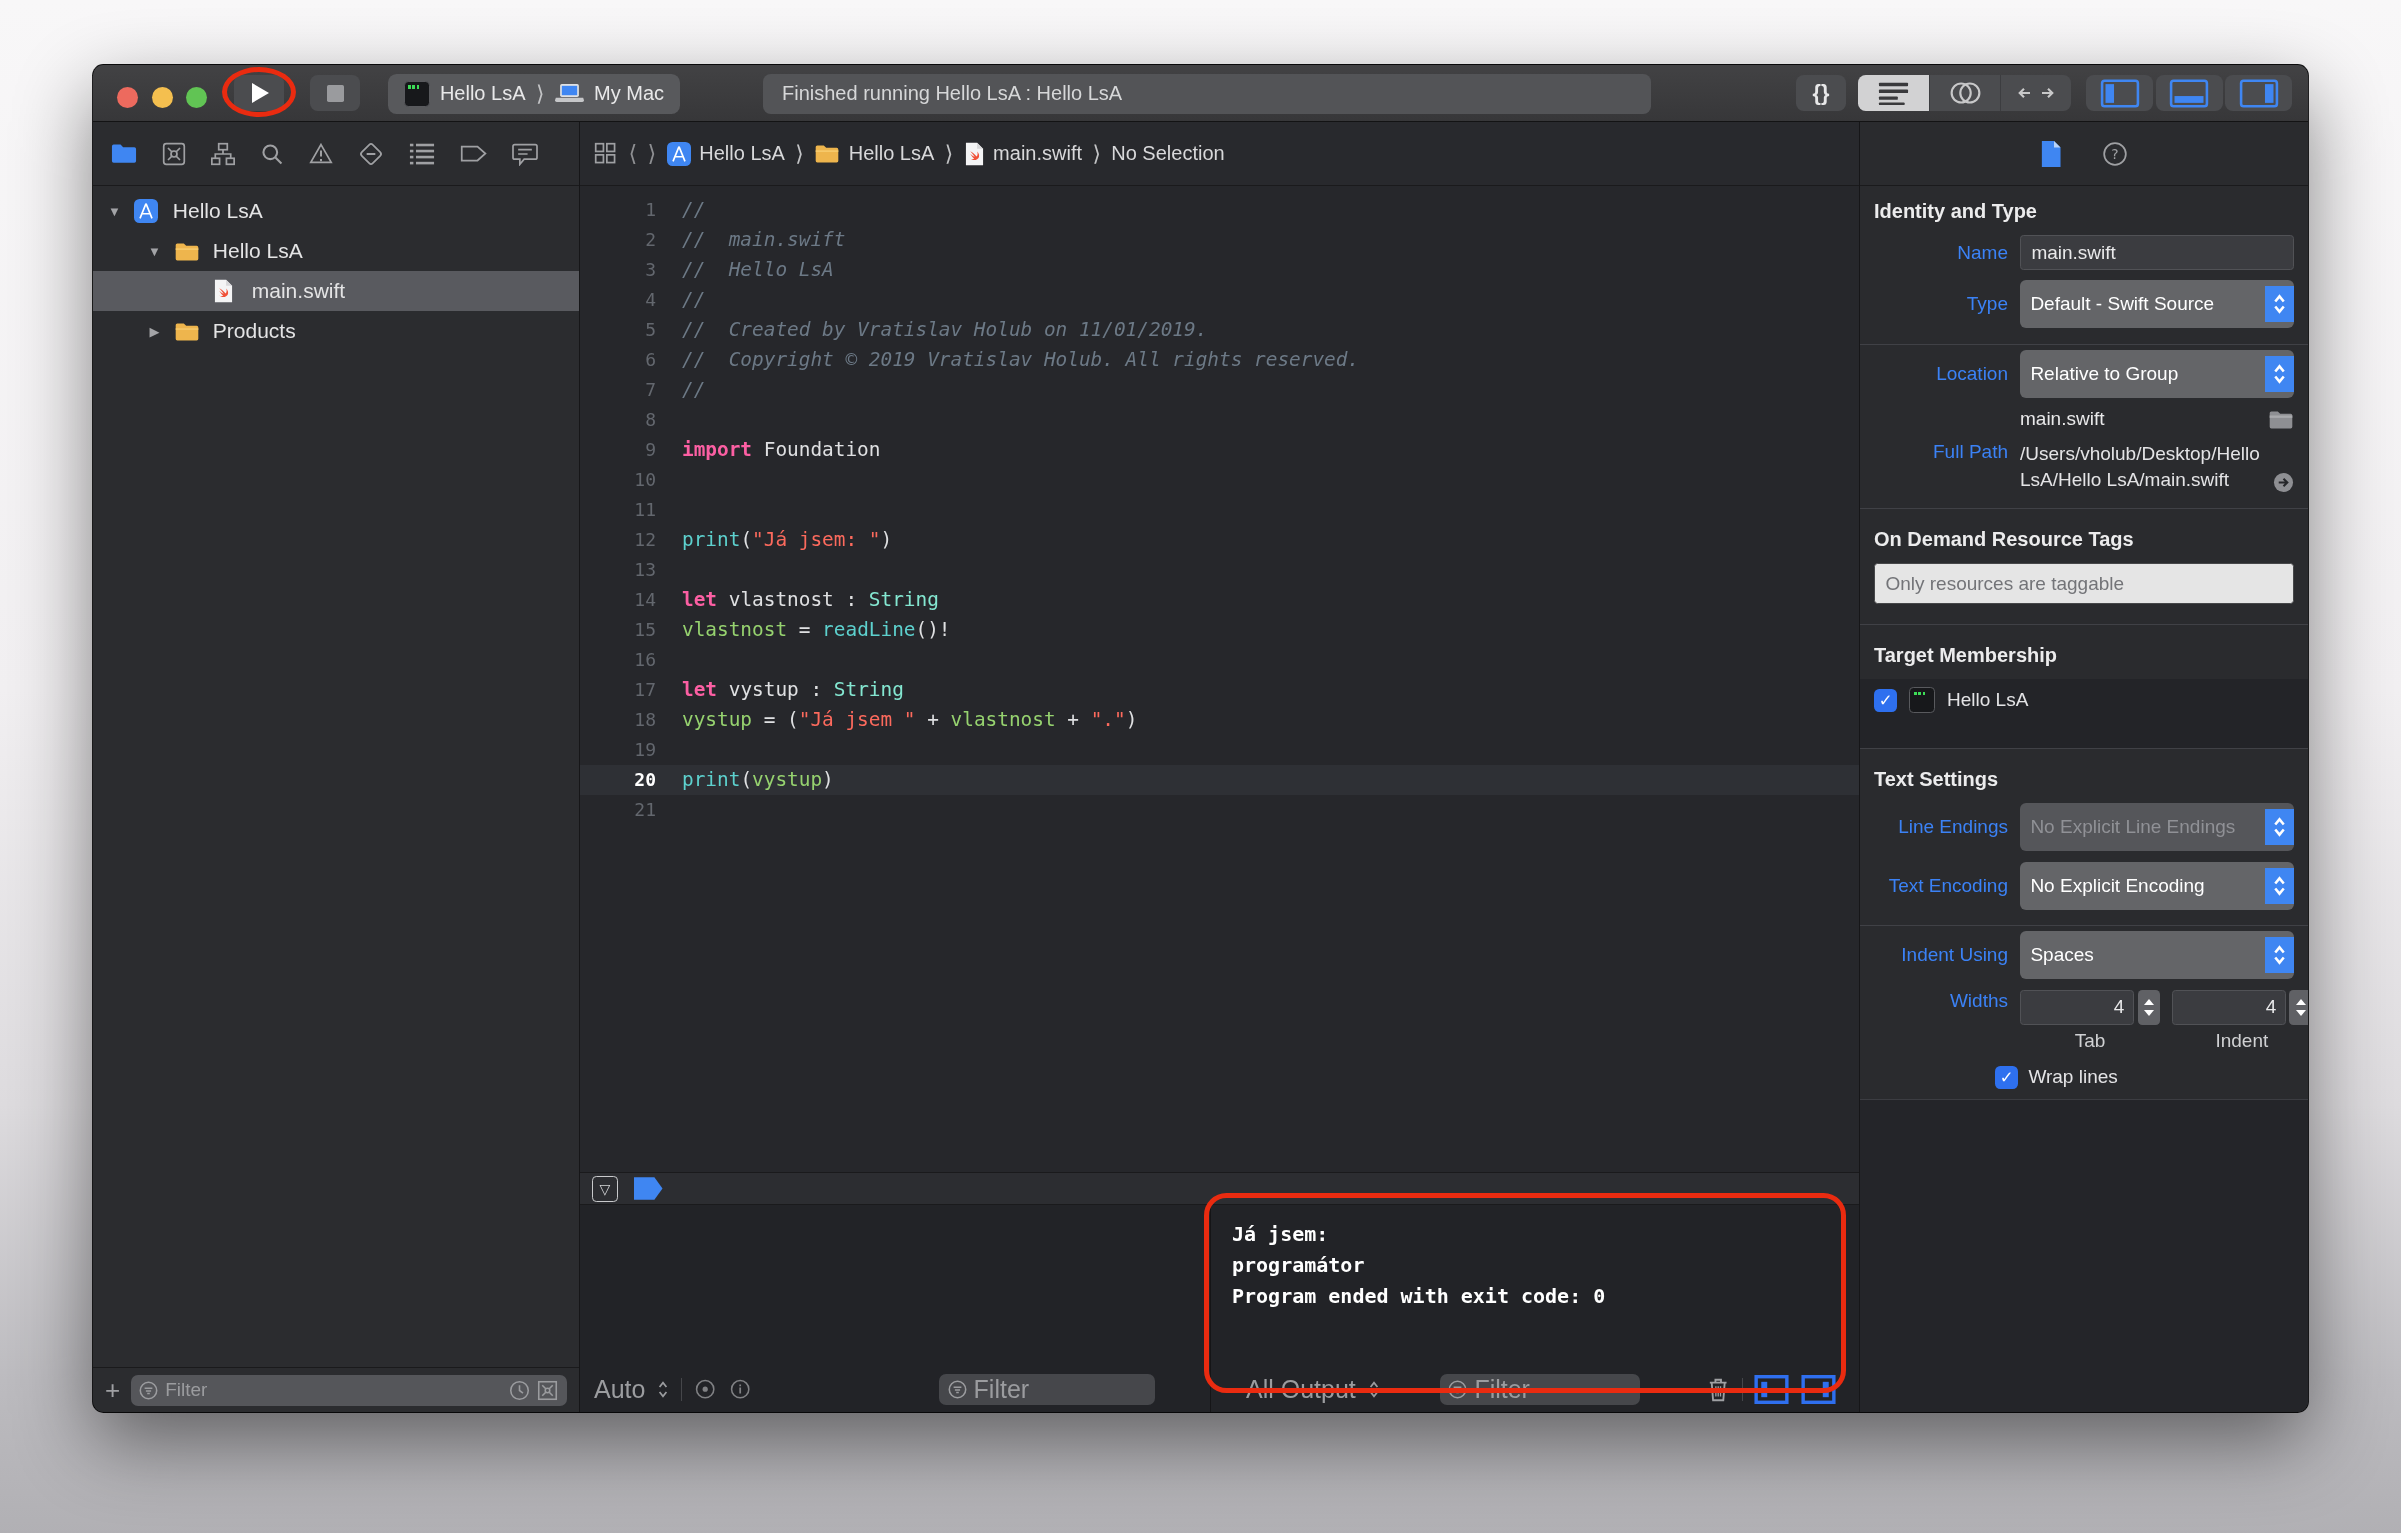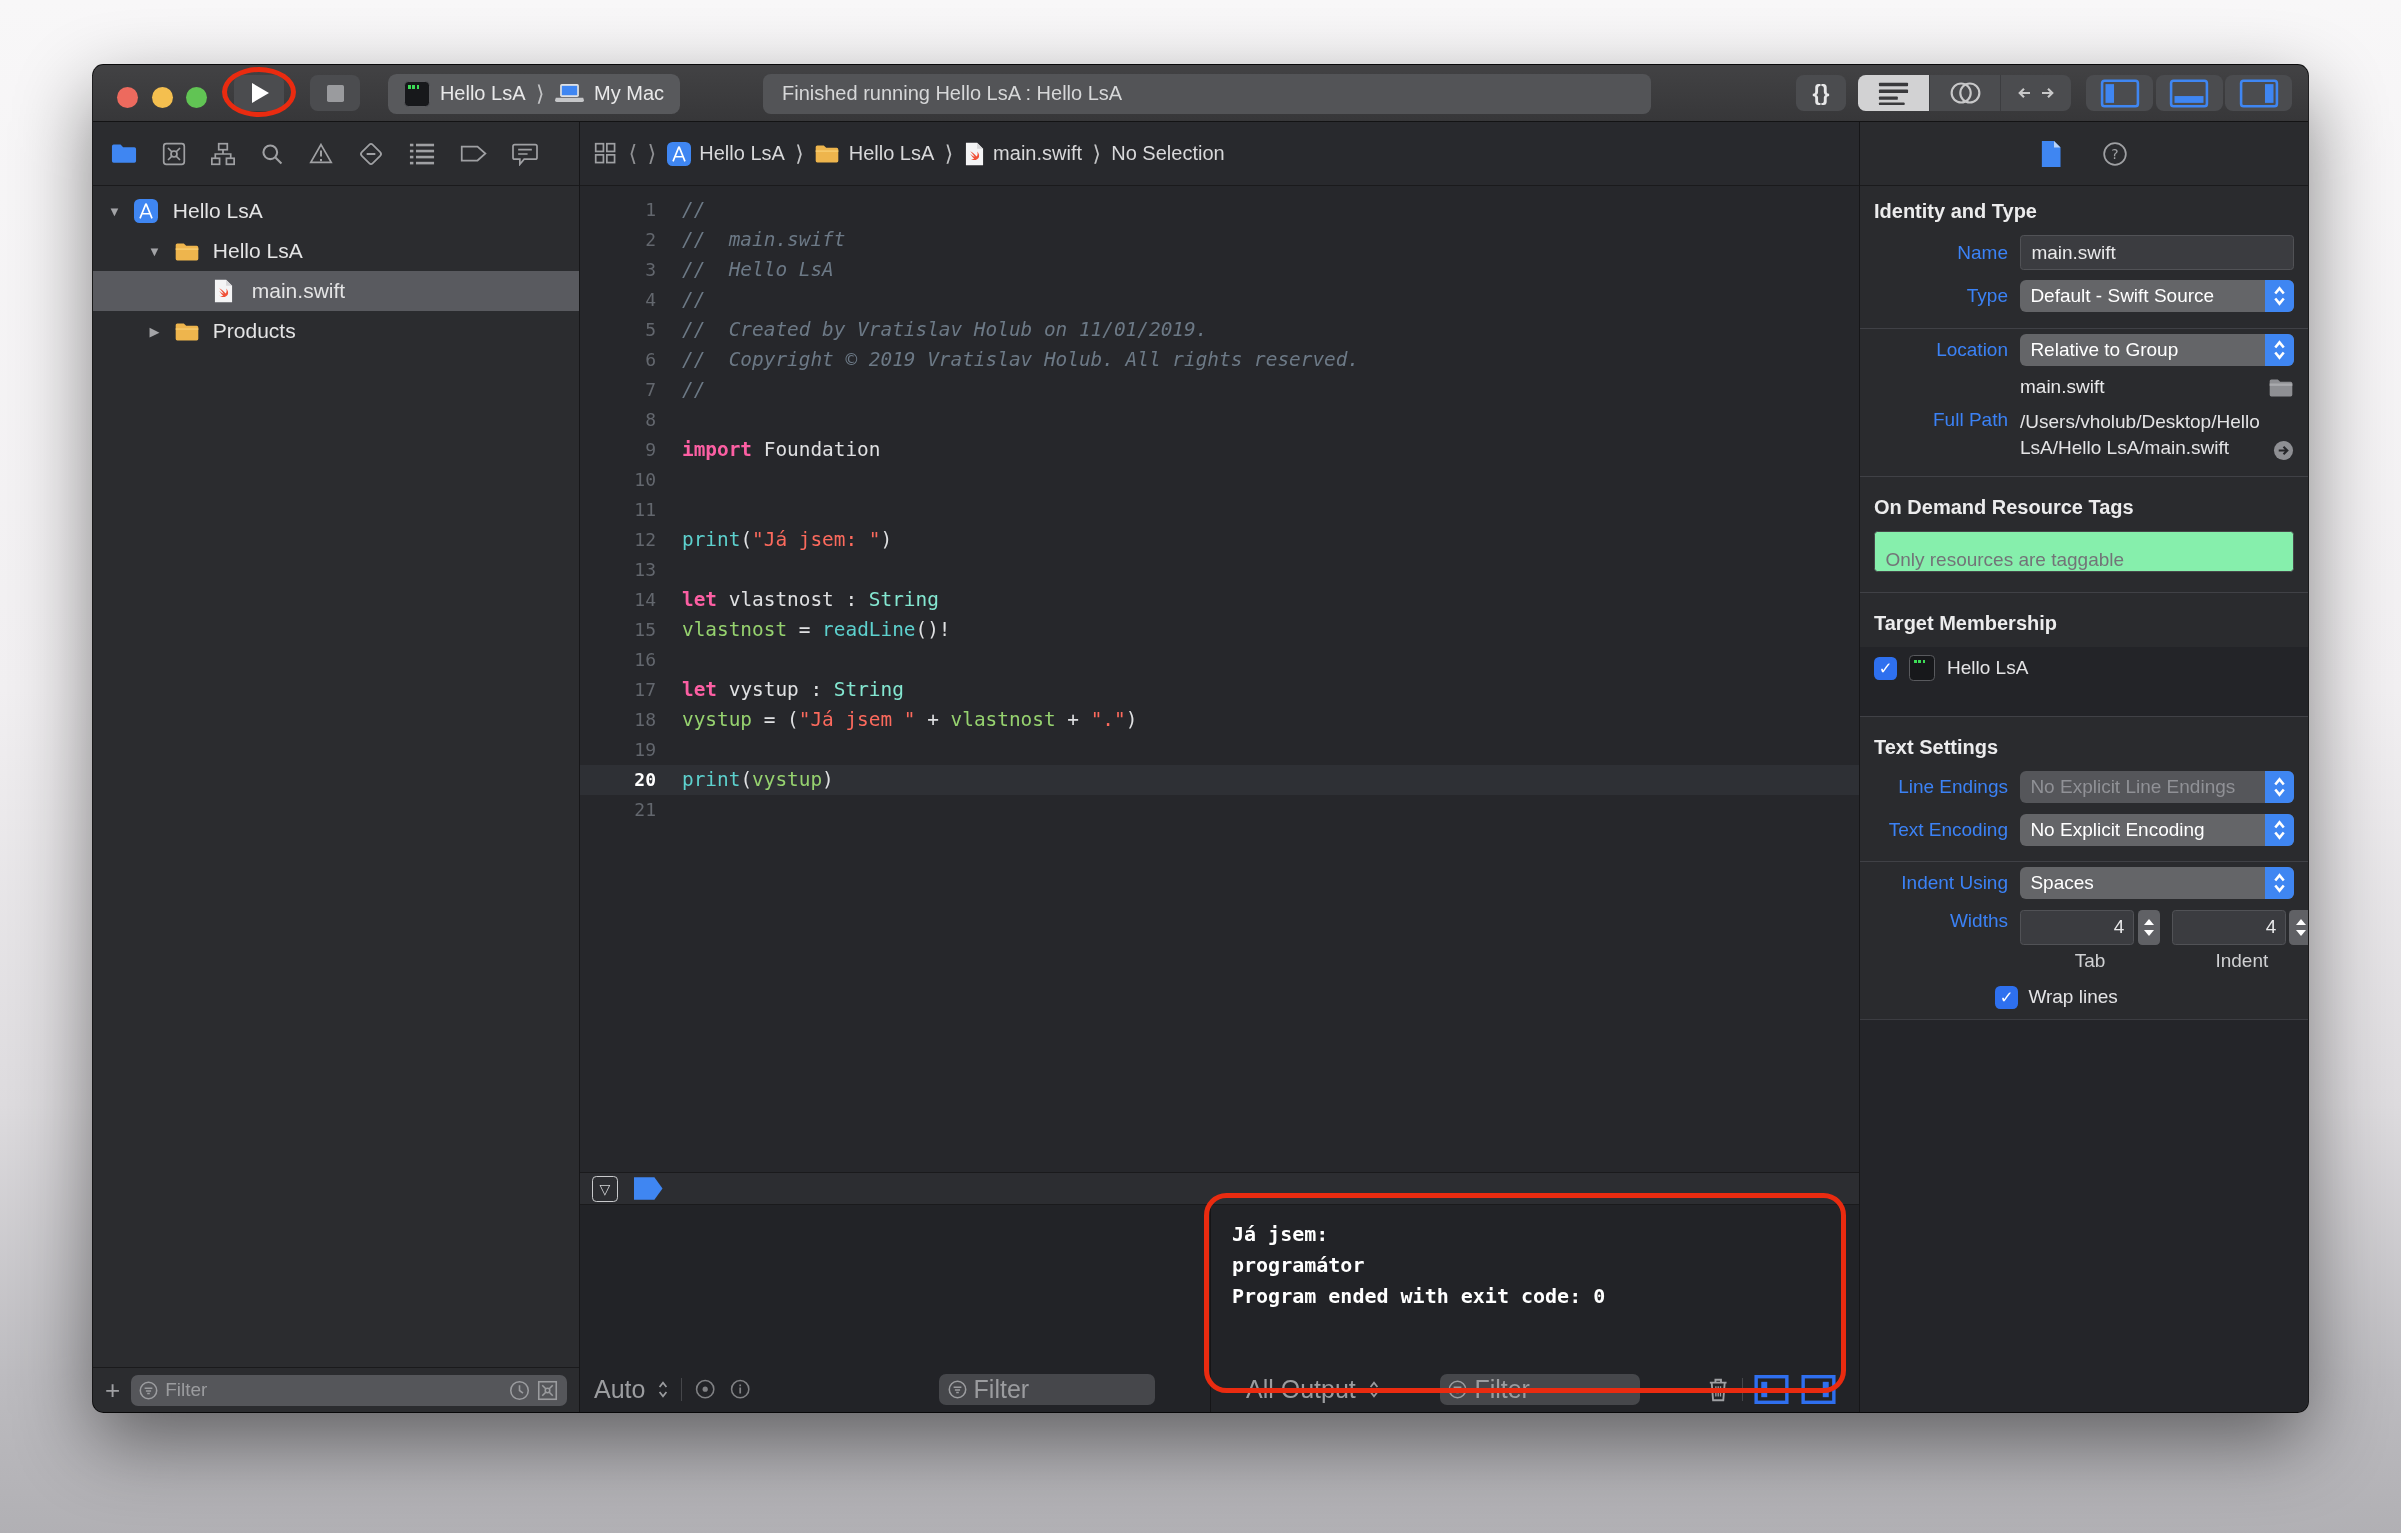--- a/index.html
+++ b/index.html
@@ -95,32 +95,32 @@
   .pfilter{height:31px;background:#46474b;border-radius:7px;display:flex;align-items:center;padding:0 8.6px;gap:7px;color:#9b9c9f}
 
   
   .insp-tabs{height:64px;flex:none;border-bottom:0.9px solid #1a1a1c;display:flex;align-items:center;justify-content:center;gap:40px}
   .insp-body{flex:1;display:flex;flex-direction:column;padding:0 14px;color:#d0d1d3;font-size:19px;overflow:hidden}
   .sec-h{font-size:20px;font-weight:bold;color:#ececed;margin:14px 0 12px}
   .irow{display:flex;align-items:center;margin-bottom:10.4px}
   .lbl{width:134px;text-align:right;margin-right:12px;flex:none;color:#3b82f6}
   .tfield{width:274px;height:35px;background:#3b3c40;border:0.9px solid #515256;border-radius:3.5px;
           display:flex;align-items:center;padding:0 10.4px;color:#e9e9ea}
-  .dropdown{width:274px;height:32px;background:#646568;border-radius:6px;display:flex;align-items:center;
+  .dropdown{width:274px;height:48px;background:#646568;border-radius:6px;display:flex;align-items:center;
             overflow:hidden;color:#fff}
   .dropdown .dtext{flex:1;padding:0 10.4px;white-space:nowrap;overflow:hidden}
   .dropdown.disabled{background:#55565a}.dropdown.disabled .dtext{color:#909196}
   .dcap{width:29px;height:36px;background:var(--accent-blue);flex:none;display:flex;align-items:center;justify-content:center}
   .hr{height:0.9px;background:#404146;margin:5.2px -14px 5.2px -14px}
   .pathv{width:259px;color:#e4e4e6;line-height:26px}
   .strip{background:#232428;margin:0 -14px;padding:8.6px 14px 35px}
   .memrow{display:flex;align-items:center;gap:12px;color:#e4e4e6}
   .checkbox{width:23px;height:23px;background:#2e70ef;border-radius:5.2px;color:#fff;font-size:16.4px;font-weight:bold;
             display:flex;align-items:center;justify-content:center;flex:none}
-  .tagfield{height:41px;background:#86efac;border:0.9px solid #464749;border-radius:3.5px;display:flex;align-items:flex-end;
+  .tagfield{height:41px;background:#e5e5e5;border:0.9px solid #464749;border-radius:3.5px;display:flex;align-items:center;
             padding:0 10.4px;color:#737478;margin:0 0 14px}
   .wcol{display:flex;flex-direction:column;align-items:center;margin-right:12px}
   .wline{display:flex;align-items:center}
   .wfield{width:114px;height:35px;background:#3b3c40;border:0.9px solid #515256;border-radius:3.5px;
           display:flex;align-items:center;justify-content:flex-end;padding:0 8.6px;color:#e9e9ea}
   .stepper{width:22.4px;height:35px;background:#606165;border-radius:4.3px;margin-left:3.5px;display:flex;flex-direction:column;
            align-items:center;justify-content:center;gap:4.3px}
   .stepper b{width:0;height:0;border-left:5.2px solid transparent;border-right:5.2px solid transparent}
   .st-up{border-bottom:6px solid #fff}.st-dn{border-top:6px solid #fff}
   .wcap{margin-top:5.2px;color:#d0d1d3}

